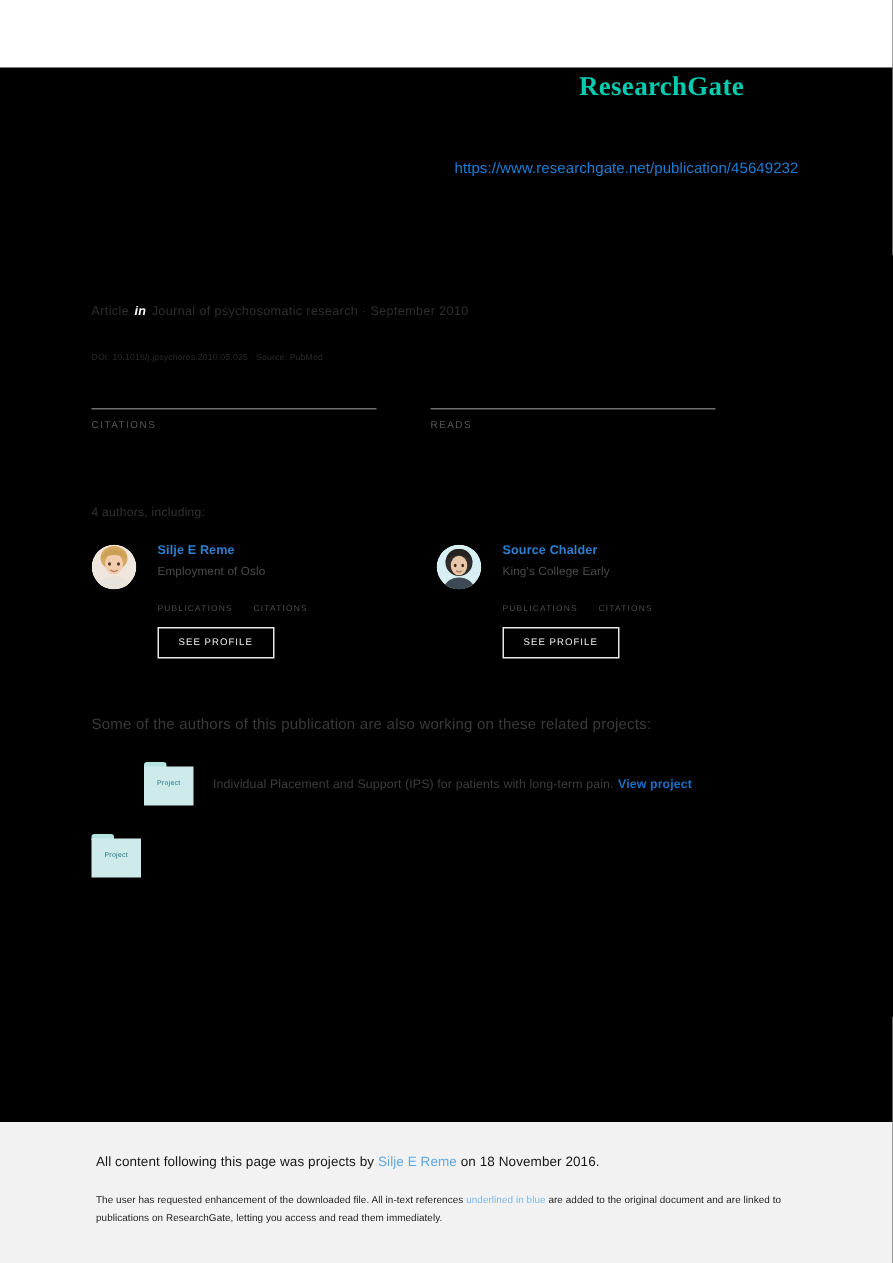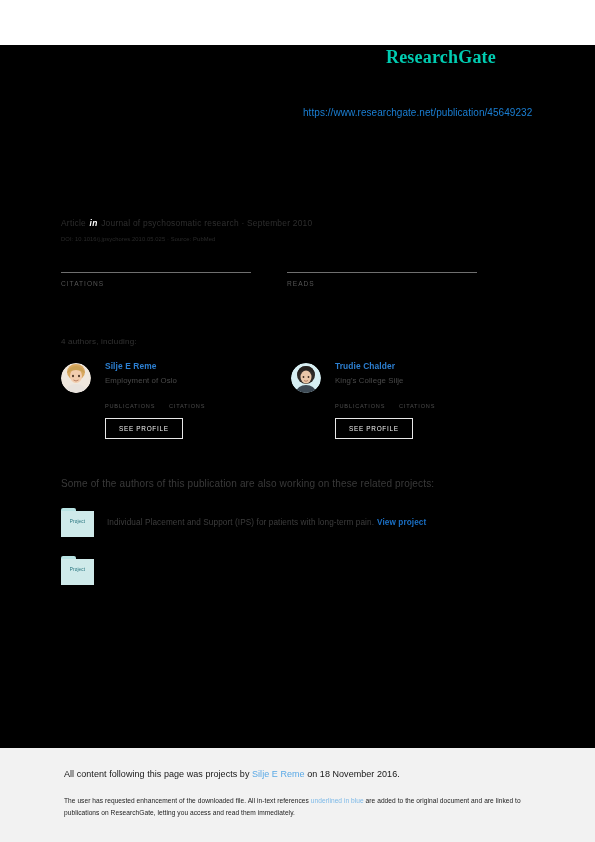--- a/index.html
+++ b/index.html
@@ -56,21 +56,21 @@
     font-size: 10px;
     color: #1a7fd4;
     white-space: nowrap;
     letter-spacing: 0.05px;
   }
 
   
   .meta-line {
     position: absolute;
     left: 61px;
-    top: 218px;
+    top: 202px;
     font-size: 8.4px;
     color: #2e2e2e;
     white-space: nowrap;
     letter-spacing: 0.25px;
   }
   .meta-line .meta-in {
     font-style: italic;
     color: #ffffff;
     font-weight: bold;
     padding: 0 1px;
@@ -197,21 +197,21 @@
     color: #3a3a3a;
     letter-spacing: 0.15px;
   }
   .project-row {
     position: absolute;
     left: 61px;
     width: 470px;
     display: flex;
     align-items: center;
   }
-  .project-row.r1 { top: 508px; }
+  .project-row.r1 { top: 508px; margin-left: 35px; }
   .project-row.r2 { top: 556px; }
   .project-icon {
     width: 33px; height: 29px;
     position: relative;
     flex: 0 0 auto;
   }
   .folder-tab {
     position: absolute;
     left: 0; top: 0;
     width: 15px; height: 4px;
@@ -359,22 +359,22 @@
           <ellipse cx="15" cy="14" rx="5.5" ry="6.5" fill="#e8c6a8"></ellipse>
           <path d="M6 12 q1 -9 9 -9 q8 0 9 9 q-2 -5 -9 -5 q-7 0 -9 5z" fill="#26221f"></path>
           <ellipse cx="12.5" cy="14" rx="0.9" ry="1.1" fill="#3a2a1e"></ellipse>
           <ellipse cx="17.5" cy="14" rx="0.9" ry="1.1" fill="#3a2a1e"></ellipse>
           <path d="M13 17.5 q2 1.6 4 0" stroke="#a8705a" stroke-width="0.8" fill="none"></path>
           <path d="M4 30 q3 -8 11 -8 q8 0 11 8z" fill="#3d4a55"></path>
         </g>
       </svg>
     </div>
     <div class="author-body">
-      <div class="author-name">Trudie Chalder</div>
-      <div class="author-affil">King's College Silje</div>
+      <div class="author-name">Source Chalder</div>
+      <div class="author-affil">King's College Early</div>
       <div class="author-stats">
         <div class="author-stat">
           <div class="v"></div>
           <div class="k">PUBLICATIONS</div>
         </div>
         <div class="author-stat">
           <div class="v"></div>
           <div class="k">CITATIONS</div>
         </div>
       </div>

